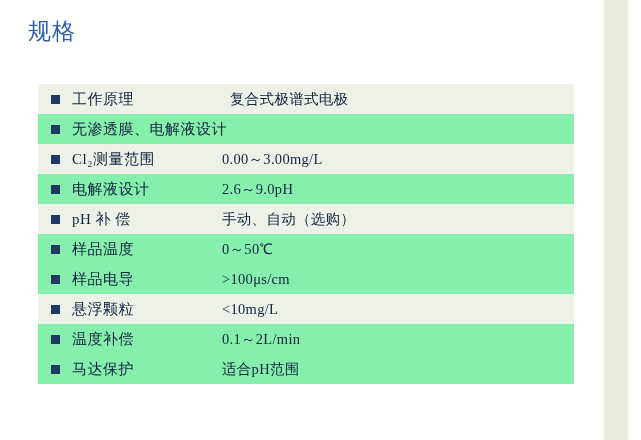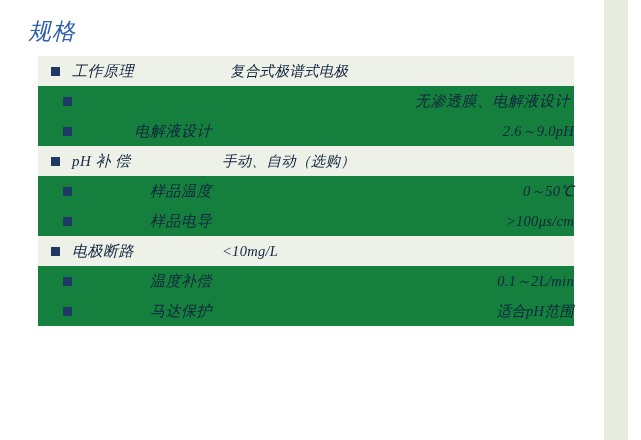--- a/index.html
+++ b/index.html
@@ -32,48 +32,47 @@
     height: 440px;
     background: #ffffff;
   }
 
   .slide {
     position: absolute;
     left: 0;
     top: 0;
     width: 604px;
     height: 440px;
-    font-style: italic;
   }
 
   .title {
     position: absolute;
     left: 28px;
     top: 16px;
     font-size: 23px;
     color: #2f5fa8;
     font-family: "Liberation Serif", serif;
     letter-spacing: 1px;
     white-space: nowrap;
   }
 
   .spec-table {
     position: absolute;
     left: 38px;
-    top: 56px;
+    top: 84px;
     width: 536px;
     border-collapse: collapse;
   }
 
   .spec-table tr {
     height: 30px;
   }
 
   .spec-row-a td { background: #eef1e7; }
-  .spec-row-b td { background: #15803d; text-align: right; }
+  .spec-row-b td { background: #86efac; }
 
   .cell-bullet {
     width: 34px;
     text-align: center;
     vertical-align: middle;
     padding: 0;
   }
   .bullet {
     display: inline-block;
     width: 9px;
@@ -120,20 +119,25 @@
     <tbody>
         <tr class="spec-row-a">
           <td class="cell-bullet"><span class="bullet"></span></td>
           <td class="cell-label">工作原理</td>
           <td class="cell-value wide-gap">复合式极谱式电极</td>
         </tr>
         <tr class="spec-row-b">
           <td class="cell-bullet"><span class="bullet"></span></td>
           <td class="cell-span" colspan="2">无渗透膜、电解液设计</td>
         </tr>
+        <tr class="spec-row-a">
+          <td class="cell-bullet"><span class="bullet"></span></td>
+          <td class="cell-label">Cl₂测量范围</td>
+          <td class="cell-value">0.00～3.00mg/L</td>
+        </tr>
         <tr class="spec-row-b">
           <td class="cell-bullet"><span class="bullet"></span></td>
           <td class="cell-label">电解液设计</td>
           <td class="cell-value">2.6～9.0pH</td>
         </tr>
         <tr class="spec-row-a">
           <td class="cell-bullet"><span class="bullet"></span></td>
           <td class="cell-label">pH 补 偿</td>
           <td class="cell-value">手动、自动（选购）</td>
         </tr>
@@ -142,21 +146,21 @@
           <td class="cell-label">样品温度</td>
           <td class="cell-value">0～50℃</td>
         </tr>
         <tr class="spec-row-b">
           <td class="cell-bullet"><span class="bullet"></span></td>
           <td class="cell-label">样品电导</td>
           <td class="cell-value">&gt;100μs/cm</td>
         </tr>
         <tr class="spec-row-a">
           <td class="cell-bullet"><span class="bullet"></span></td>
-          <td class="cell-label">电极断路</td>
+          <td class="cell-label">悬浮颗粒</td>
           <td class="cell-value">&lt;10mg/L</td>
         </tr>
         <tr class="spec-row-b">
           <td class="cell-bullet"><span class="bullet"></span></td>
           <td class="cell-label">温度补偿</td>
           <td class="cell-value">0.1～2L/min</td>
         </tr>
         <tr class="spec-row-b">
           <td class="cell-bullet"><span class="bullet"></span></td>
           <td class="cell-label">马达保护</td>

